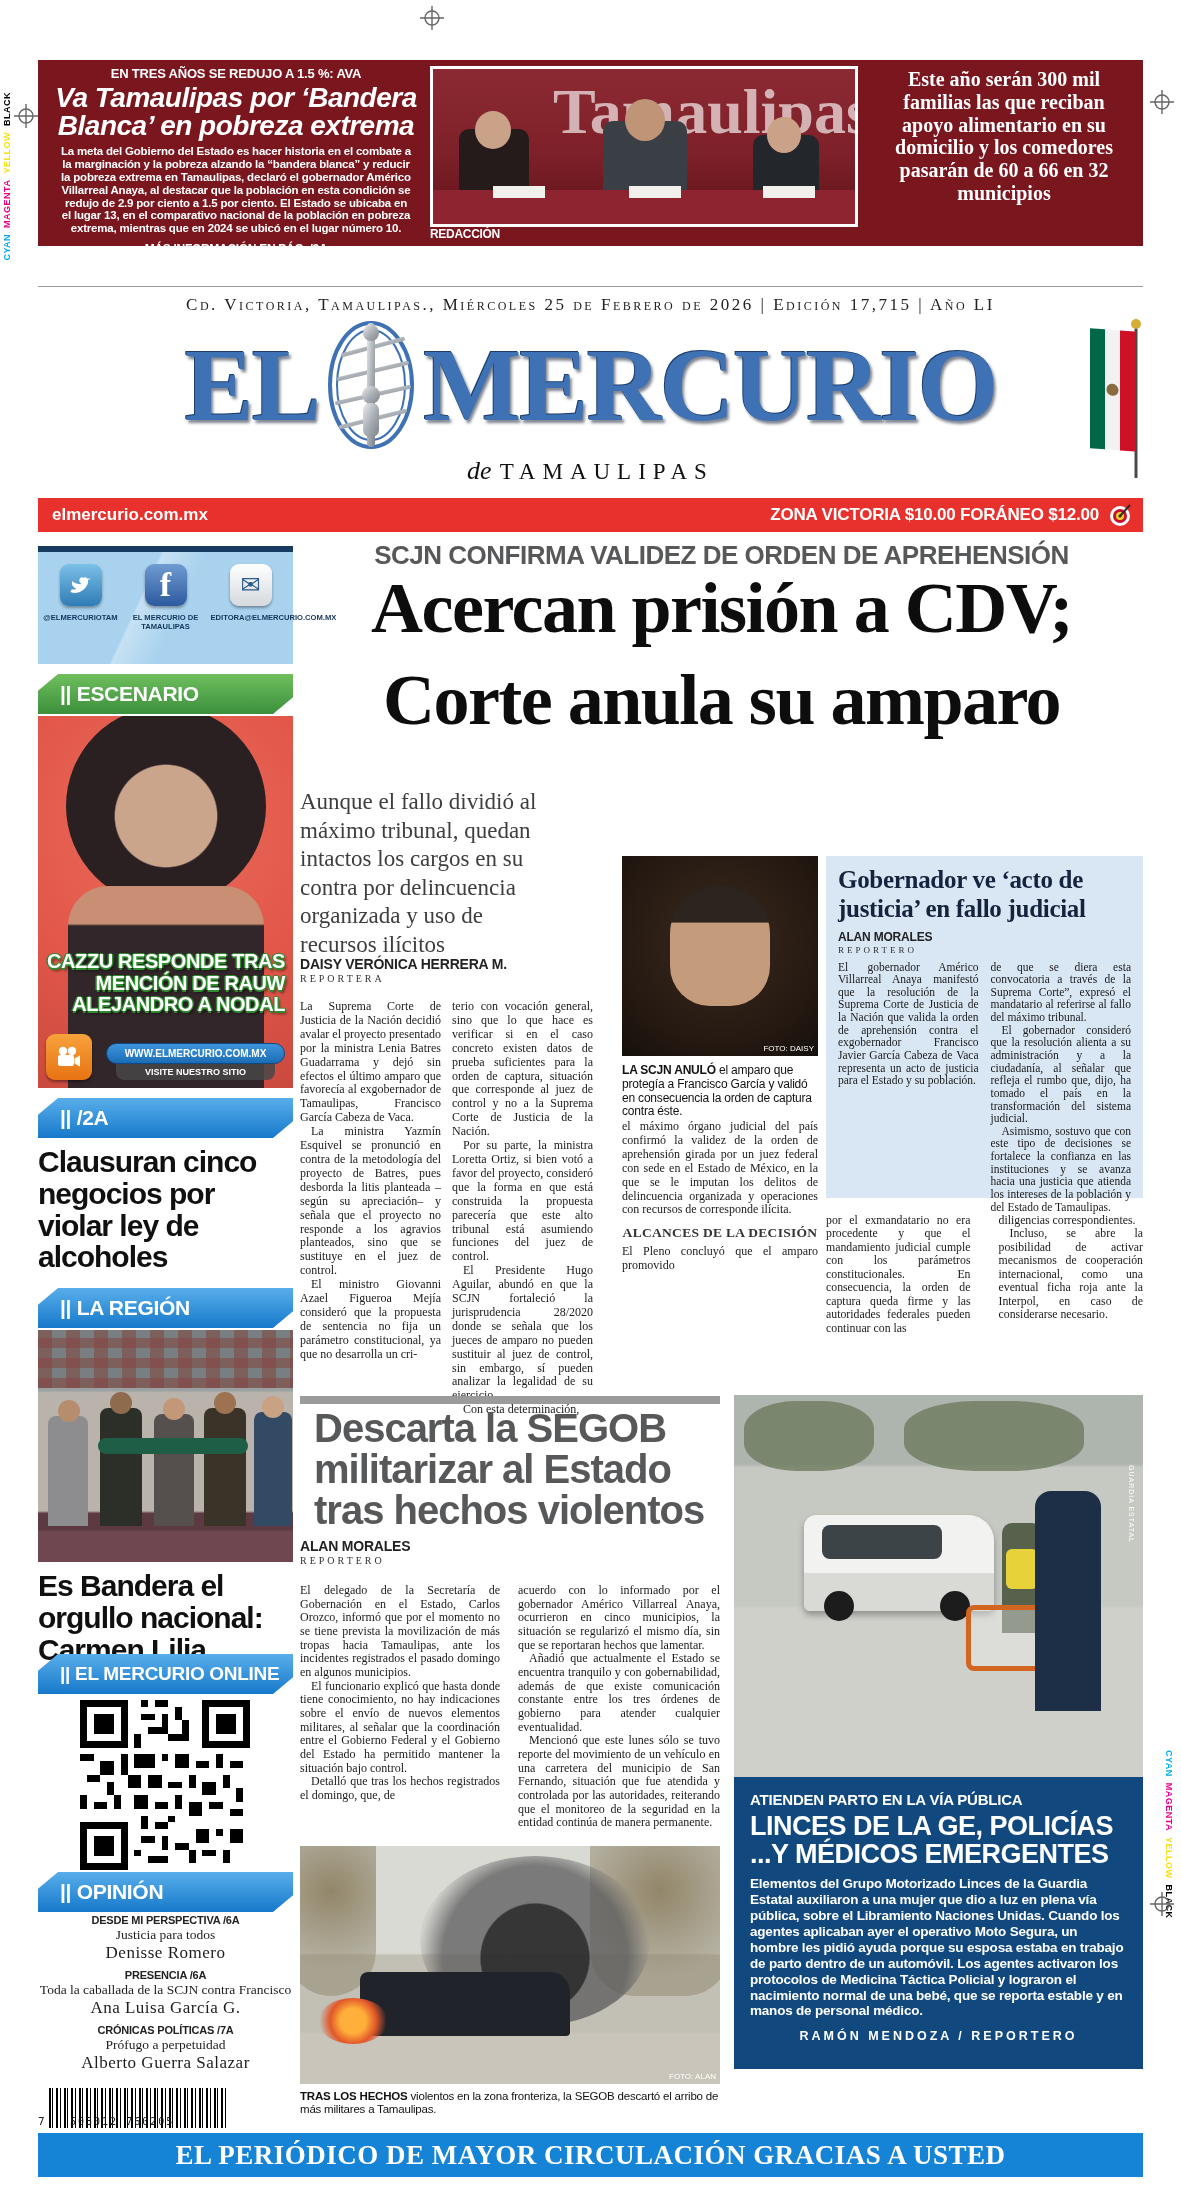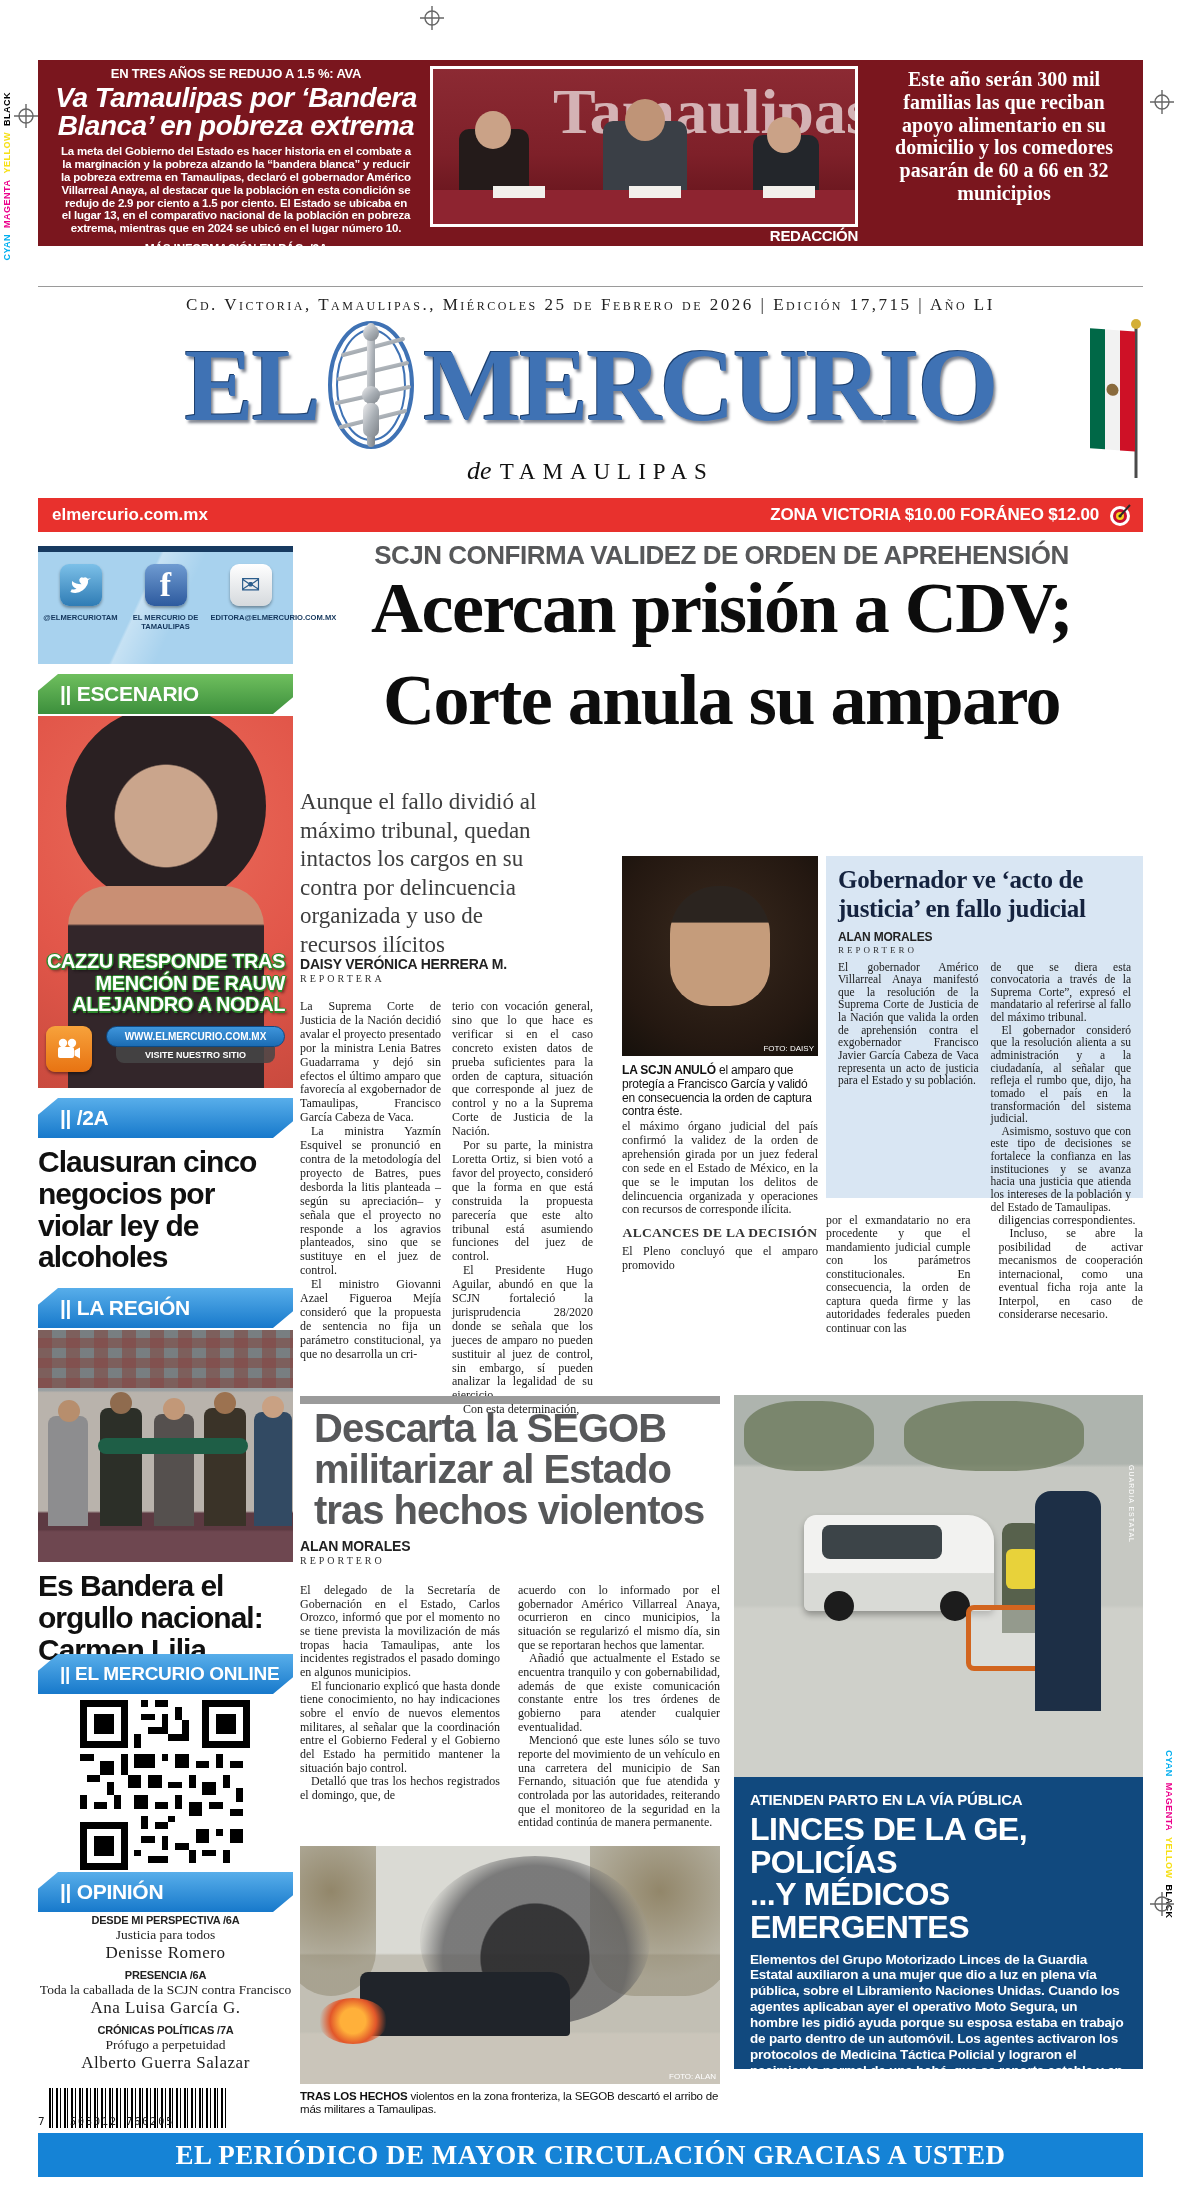--- a/index.html
+++ b/index.html
@@ -19,21 +19,21 @@
   .tb-body{font-size:11.5px;line-height:1.12;margin:5px 10px 0 10px;letter-spacing:-0.2px;}
   .tb-more{font-size:12px;margin-top:7px;}
   .tb-photo{position:absolute;left:392px;top:6px;width:422px;height:155px;border:3px solid #fff;
             background:linear-gradient(180deg,#8c2a33 0%,#7e2029 55%,#5e1118 100%);overflow:hidden;}
   .tb-photo-word{position:absolute;left:120px;top:6px;font-size:64px;font-weight:700;
                  color:rgba(226,203,205,0.85);font-family:"Liberation Serif",serif;white-space:nowrap;}
   .tb-table{position:absolute;left:0;bottom:0;width:100%;height:34px;background:#8e2430;}
   .person{position:absolute;border-radius:10px 10px 0 0;background:#241b1a;}
   .head-c{position:absolute;border-radius:50%;background:#caa287;}
   .namecard{position:absolute;bottom:26px;width:52px;height:12px;background:#f2f0ec;}
-  .tb-credit{position:absolute;left:392px;top:167px;width:428px;text-align:right;color:#fff;font-size:15px;}
+  .tb-credit{position:absolute;left:392px;top:167px;width:428px;color:#fff;font-size:12px;}
   .tb-promo{position:absolute;left:838px;top:8px;width:256px;color:#fff;text-align:center;
             font-weight:700;font-size:20px;line-height:1.14;}
 
   
   .dateline{left:38px;top:286px;width:1105px;border-top:1px solid #9a9a9a;padding-top:8px;
             text-align:center;font-variant:small-caps;font-size:17px;letter-spacing:2.5px;color:#222;}
   .masthead{left:38px;top:316px;width:1105px;height:170px;text-align:center;}
   .mast-row{display:flex;align-items:center;justify-content:center;gap:6px;height:138px;}
   .mast-word{font-family:"Liberation Serif",serif;font-weight:700;font-size:104px;color:#3f72b4;
              letter-spacing:-2px;line-height:1;text-shadow:-1px -1px 0 #1c3f6e,2px 3px 3px rgba(20,30,50,.55);}
@@ -71,21 +71,21 @@
   .cazzu{left:38px;top:716px;width:255px;height:372px;overflow:hidden;
          background:radial-gradient(circle at 50% 30%,#ea6c5b 0%,#e2574a 55%,#c94a3e 100%);}
   .cazzu-hair{position:absolute;left:28px;top:-10px;width:200px;height:200px;border-radius:50%;
               background:radial-gradient(circle at 50% 55%,#caa58c 0 34%,#2a2022 35% 100%);}
   .cazzu-body{position:absolute;left:30px;top:170px;width:196px;height:210px;border-radius:40px 40px 0 0;
               background:linear-gradient(180deg,#c98f74 0 18%,#33262a 19% 100%);}
   .cazzu-head{position:absolute;right:8px;bottom:72px;text-align:right;color:#fff;
               font-family:"Liberation Sans",sans-serif;font-weight:700;font-size:20px;line-height:1.08;
               letter-spacing:-0.4px;
               text-shadow:-1.5px 0 #2e8b2e,1.5px 0 #2e8b2e,0 -1.5px #2e8b2e,0 1.5px #2e8b2e,2px 3px 3px rgba(0,0,0,.5);}
-  .cazzu-bar{position:absolute;left:8px;right:8px;bottom:8px;height:54px;display:flex;gap:14px;align-items:flex-start;}
+  .cazzu-bar{position:absolute;left:8px;right:8px;bottom:8px;height:54px;display:flex;gap:14px;align-items:flex-end;}
   .cam-btn{width:46px;height:46px;border-radius:9px;background:linear-gradient(180deg,#f7a23b,#e87312);
            display:flex;align-items:center;justify-content:center;box-shadow:0 2px 3px rgba(0,0,0,.4);}
   .cazzu-links{flex:1;}
   .link-pill{background:linear-gradient(180deg,#3e95db,#1b6cb4);border:1px solid #0d4a85;border-radius:12px;
              color:#fff;text-align:center;font-size:10px;font-weight:700;font-family:"Liberation Sans",sans-serif;
              padding:4px 0;}
   .link-sub{background:rgba(70,70,70,.85);border-radius:0 0 8px 8px;color:#fff;text-align:center;
             font-size:9px;font-weight:700;font-family:"Liberation Sans",sans-serif;padding:3px 0;margin:0 10px;}
 
   .side-head{left:38px;width:255px;color:#101010;font-family:"Liberation Sans",sans-serif;font-weight:700;
@@ -168,21 +168,21 @@
   .medic{position:absolute;left:268px;top:128px;width:40px;height:110px;border-radius:10px 10px 0 0;background:#57614c;}
   .vest{position:absolute;left:4px;top:26px;width:32px;height:40px;background:#e8d23a;border-radius:6px;}
   .guard{position:absolute;right:42px;top:96px;width:66px;height:220px;border-radius:16px 16px 0 0;background:#1d2f46;}
   .guard-label{position:absolute;right:8px;top:70px;color:#fff;font-size:7px;font-family:"Liberation Sans",sans-serif;
                writing-mode:vertical-rl;letter-spacing:1px;}
   .stretcher{position:absolute;left:232px;top:210px;width:110px;height:56px;border:5px solid #d2651f;border-radius:8px;background:rgba(240,240,240,.4);}
 
   .linces-box{left:734px;top:1777px;width:409px;height:292px;background:#11497e;color:#fff;
               box-sizing:border-box;padding:14px 16px;}
   .linces-kicker{font-family:"Liberation Sans",sans-serif;font-weight:700;font-size:15px;letter-spacing:-0.2px;}
-  .linces-head{font-family:"Liberation Sans",sans-serif;font-weight:700;font-size:32px;line-height:1.02;
+  .linces-head{font-family:"Liberation Sans",sans-serif;font-weight:700;font-size:27px;line-height:1.02;
                letter-spacing:-0.5px;margin-top:5px;}
   .linces-body{font-family:"Liberation Sans",sans-serif;font-weight:700;font-size:13.5px;line-height:1.18;
                letter-spacing:-0.2px;margin-top:8px;}
   .linces-byline{font-family:"Liberation Sans",sans-serif;font-weight:700;font-size:12.5px;letter-spacing:3px;
                  text-align:center;margin-top:10px;}
 
   .bottom-bar{left:38px;top:2133px;width:1105px;height:44px;background:#1583d6;color:#fff;display:flex;
               align-items:center;justify-content:center;font-family:"Liberation Serif",serif;font-weight:700;
               font-size:27px;letter-spacing:.5px;}
 

